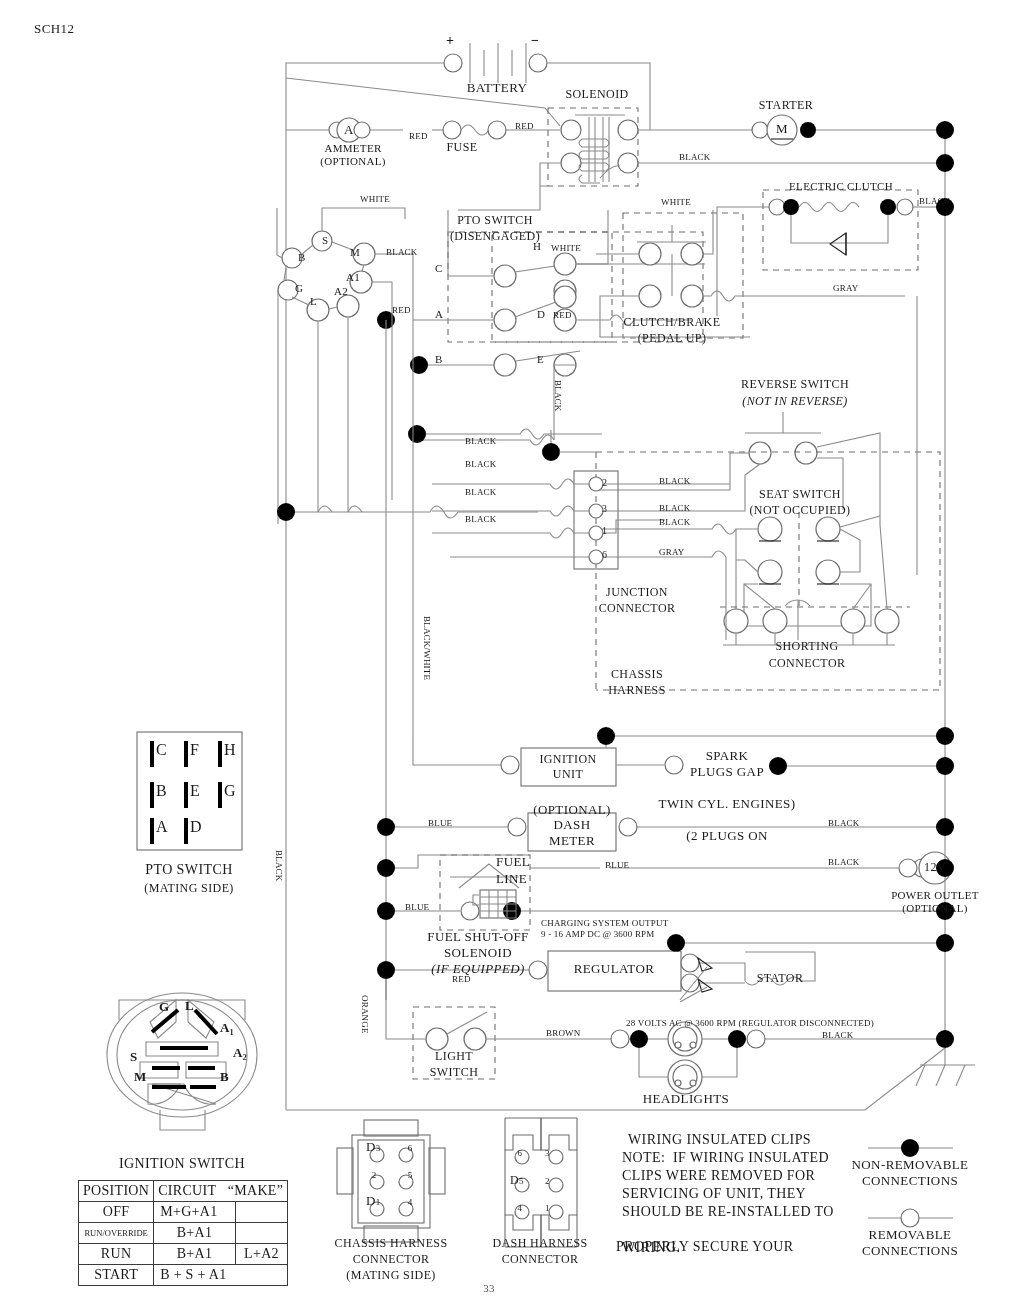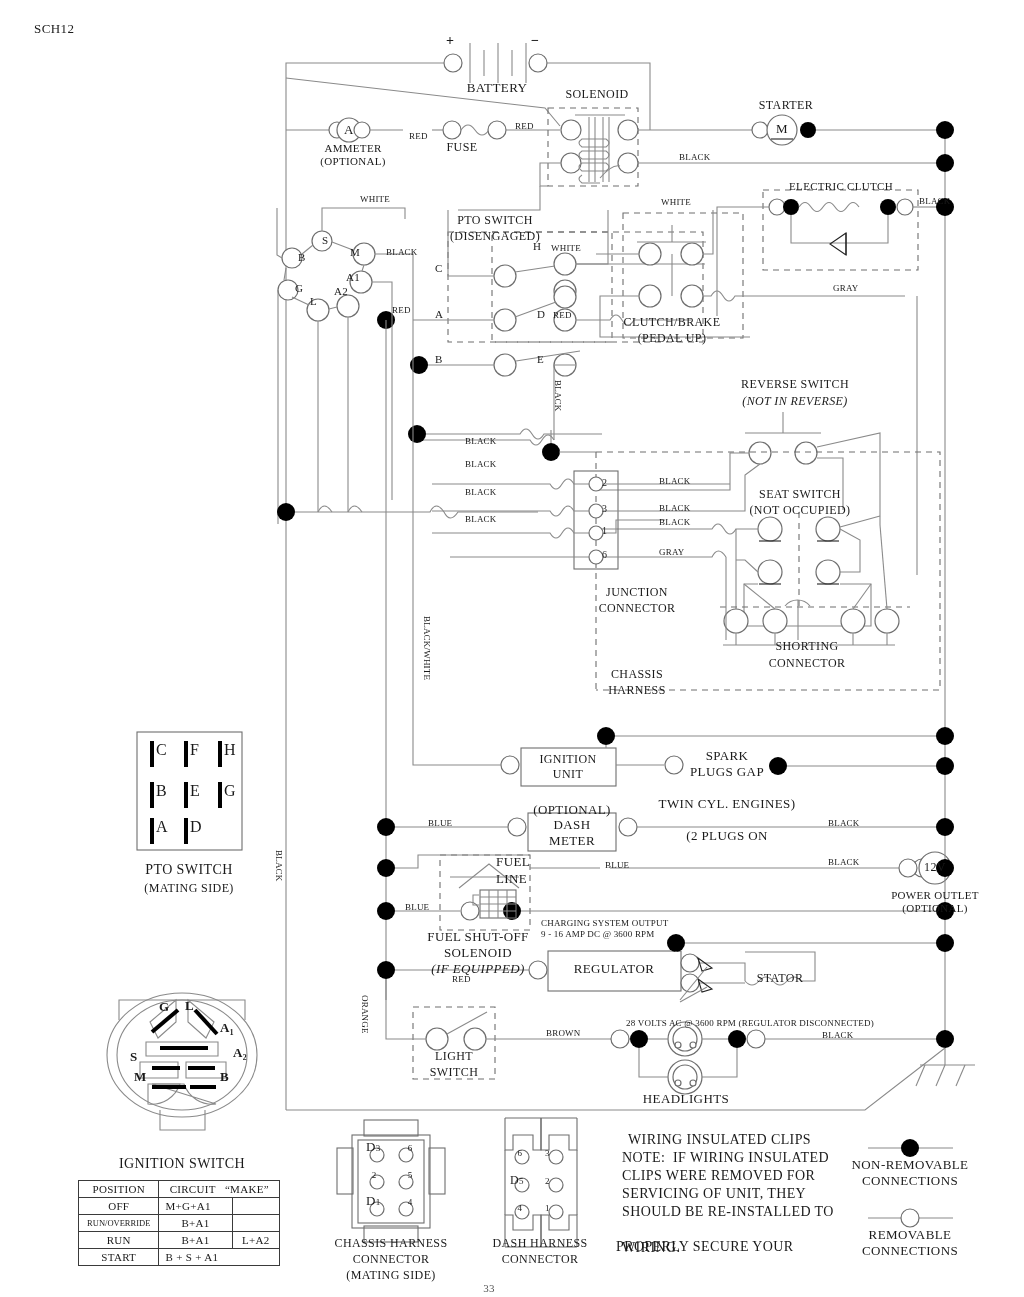--- a/index.html
+++ b/index.html
@@ -11,21 +11,21 @@
   .vert{transform-origin:left top;}
   .t9{font-size:9px;letter-spacing:.2px;}
   .t10{font-size:10px;letter-spacing:.3px;}
   .t11{font-size:11px;letter-spacing:.3px;}
   .t12{font-size:12px;letter-spacing:.4px;}
   .t13{font-size:13px;letter-spacing:.4px;}
   .t14{font-size:14px;letter-spacing:.4px;}
   .t16{font-size:16px;letter-spacing:.5px;}
   .bold{font-weight:bold;}
   table.postbl{position:absolute;border-collapse:collapse;font-family:"Liberation Serif",serif;}
-  table.postbl td{border:1px solid #3a3a3a;font-size:11px;padding:2px 4px;text-align:center;color:#1a1a1a;letter-spacing:.3px;}
+  table.postbl td{border:1px solid #3a3a3a;font-size:14px;padding:2px 4px;text-align:center;color:#1a1a1a;letter-spacing:.3px;}
   table.postbl td.left{text-align:left;padding-left:6px;}
   table.postbl td.sm{font-size:8.5px;letter-spacing:0;}
 </style>
 </head>
 <body>
 
 <div id="page">
 
 <svg id="sheet" viewBox="0 0 1024 1297" xmlns="http://www.w3.org/2000/svg">
   <defs>

